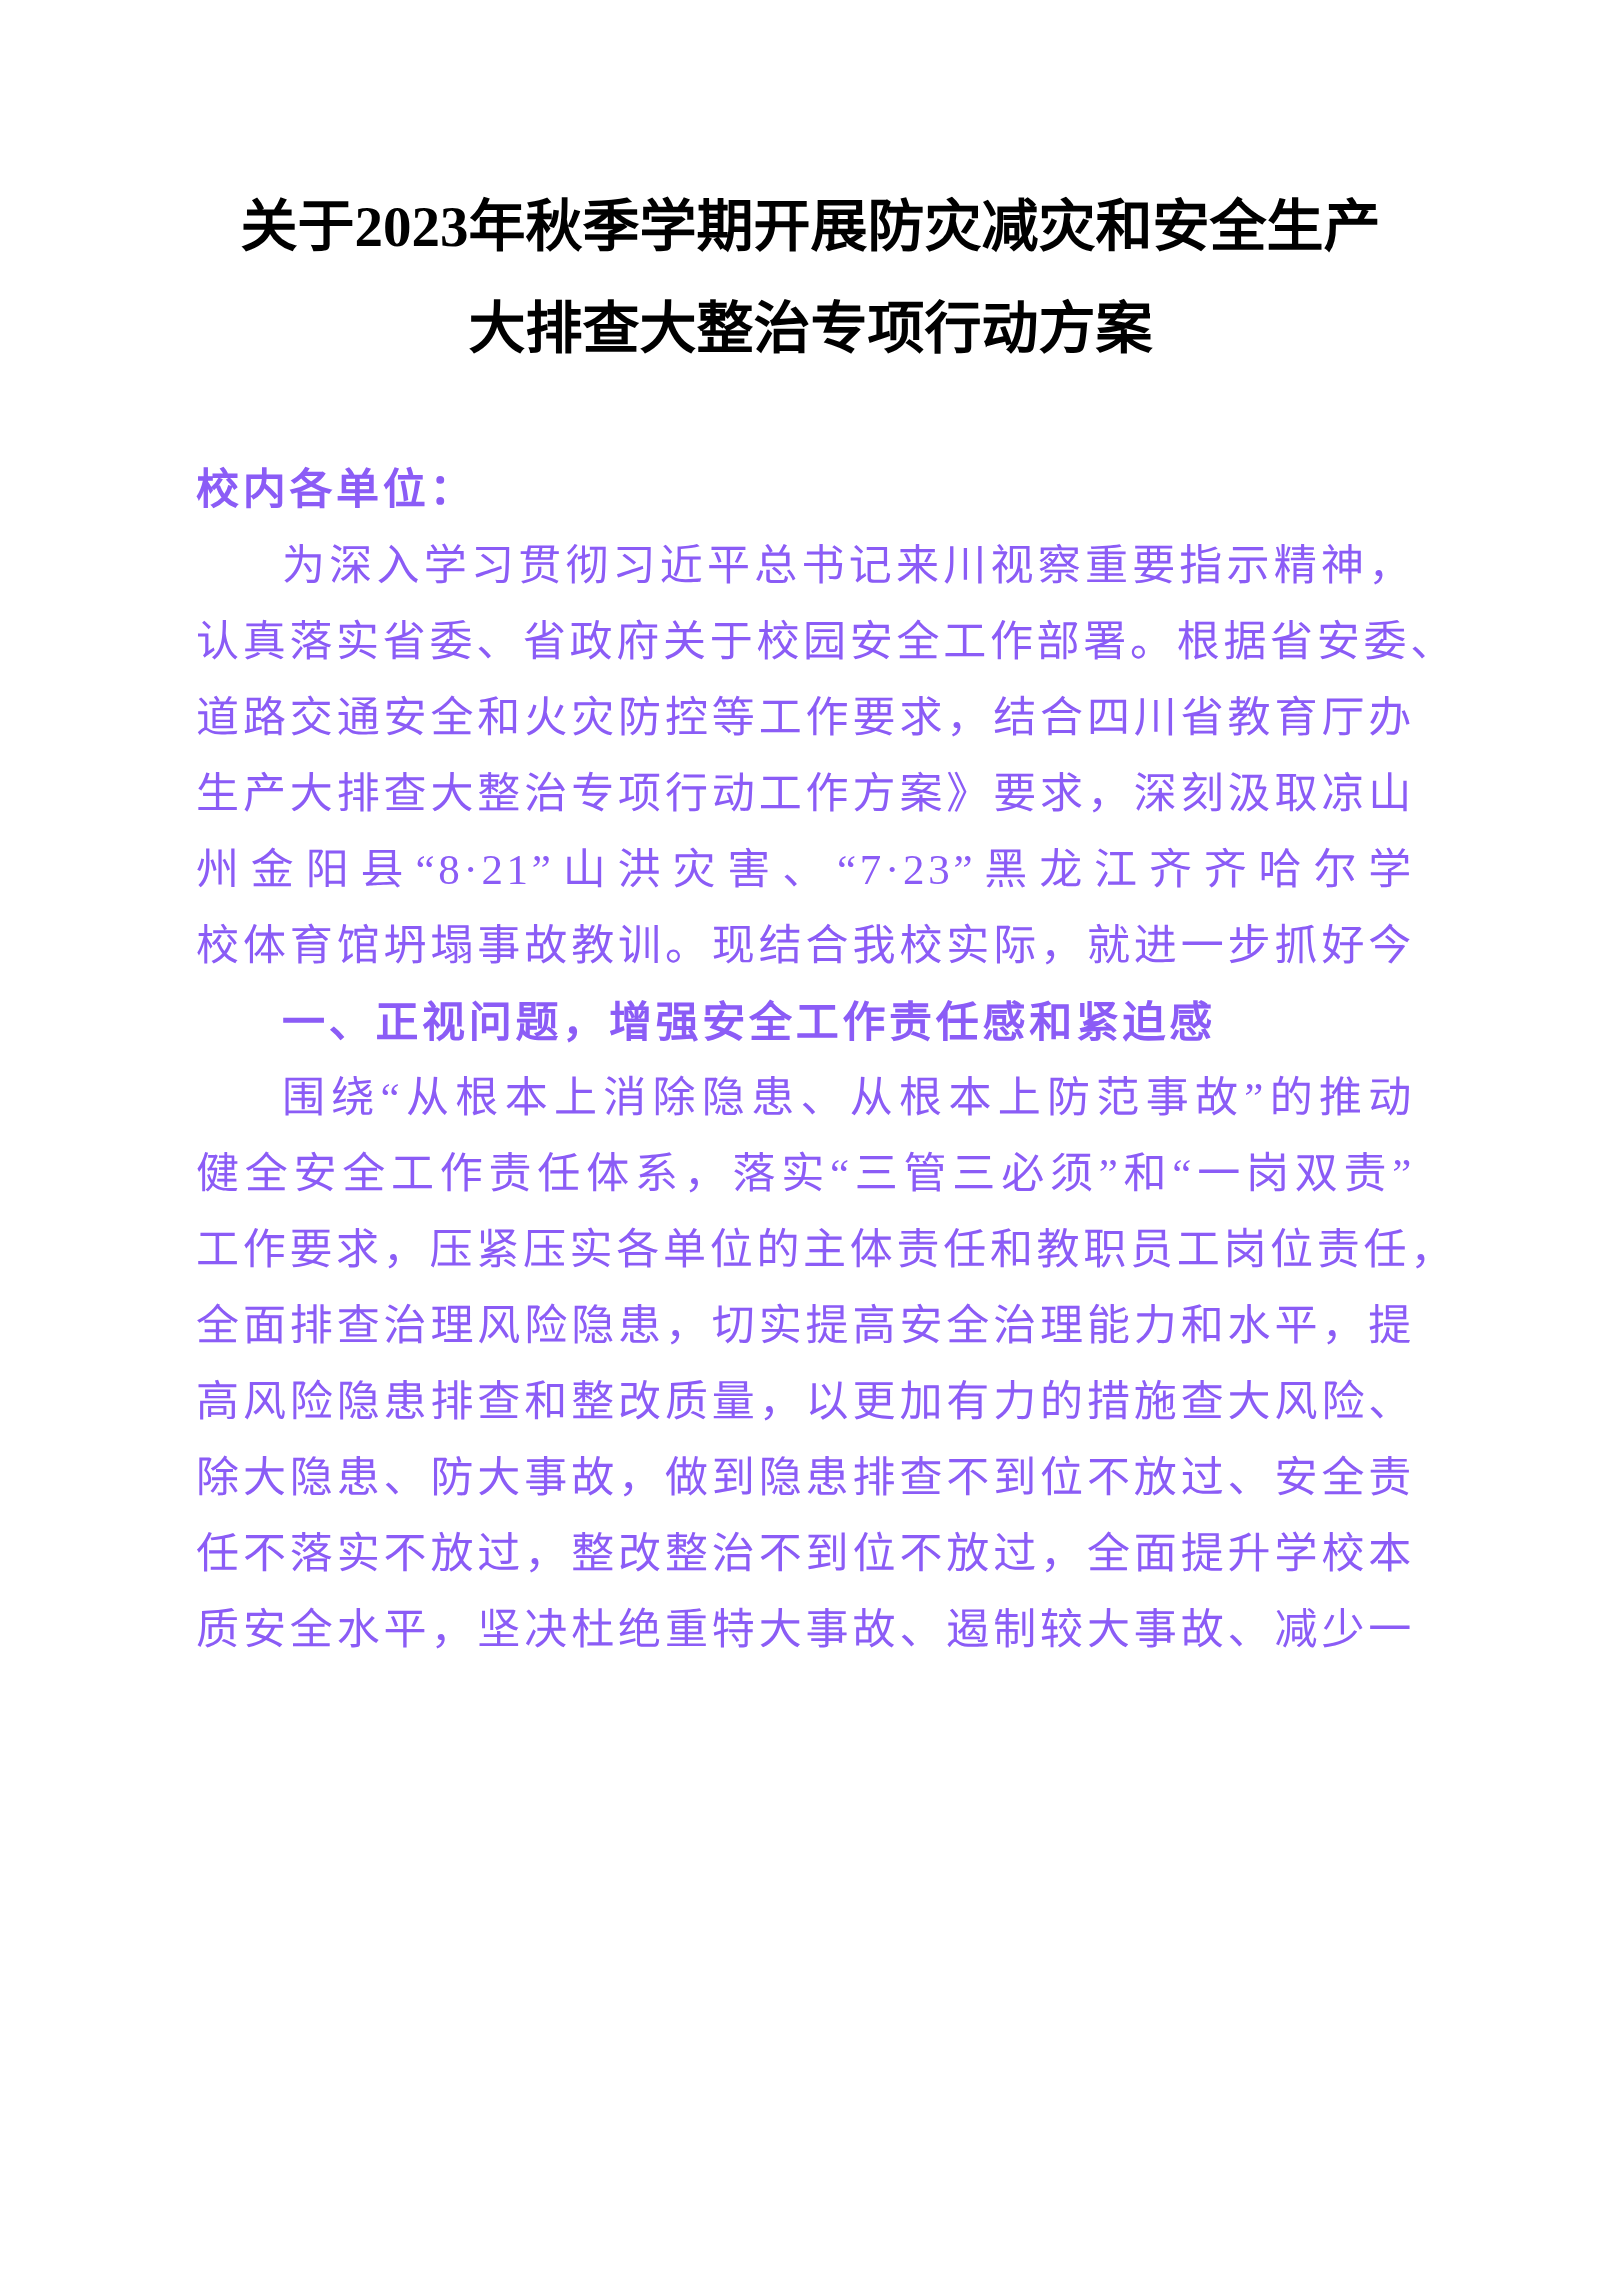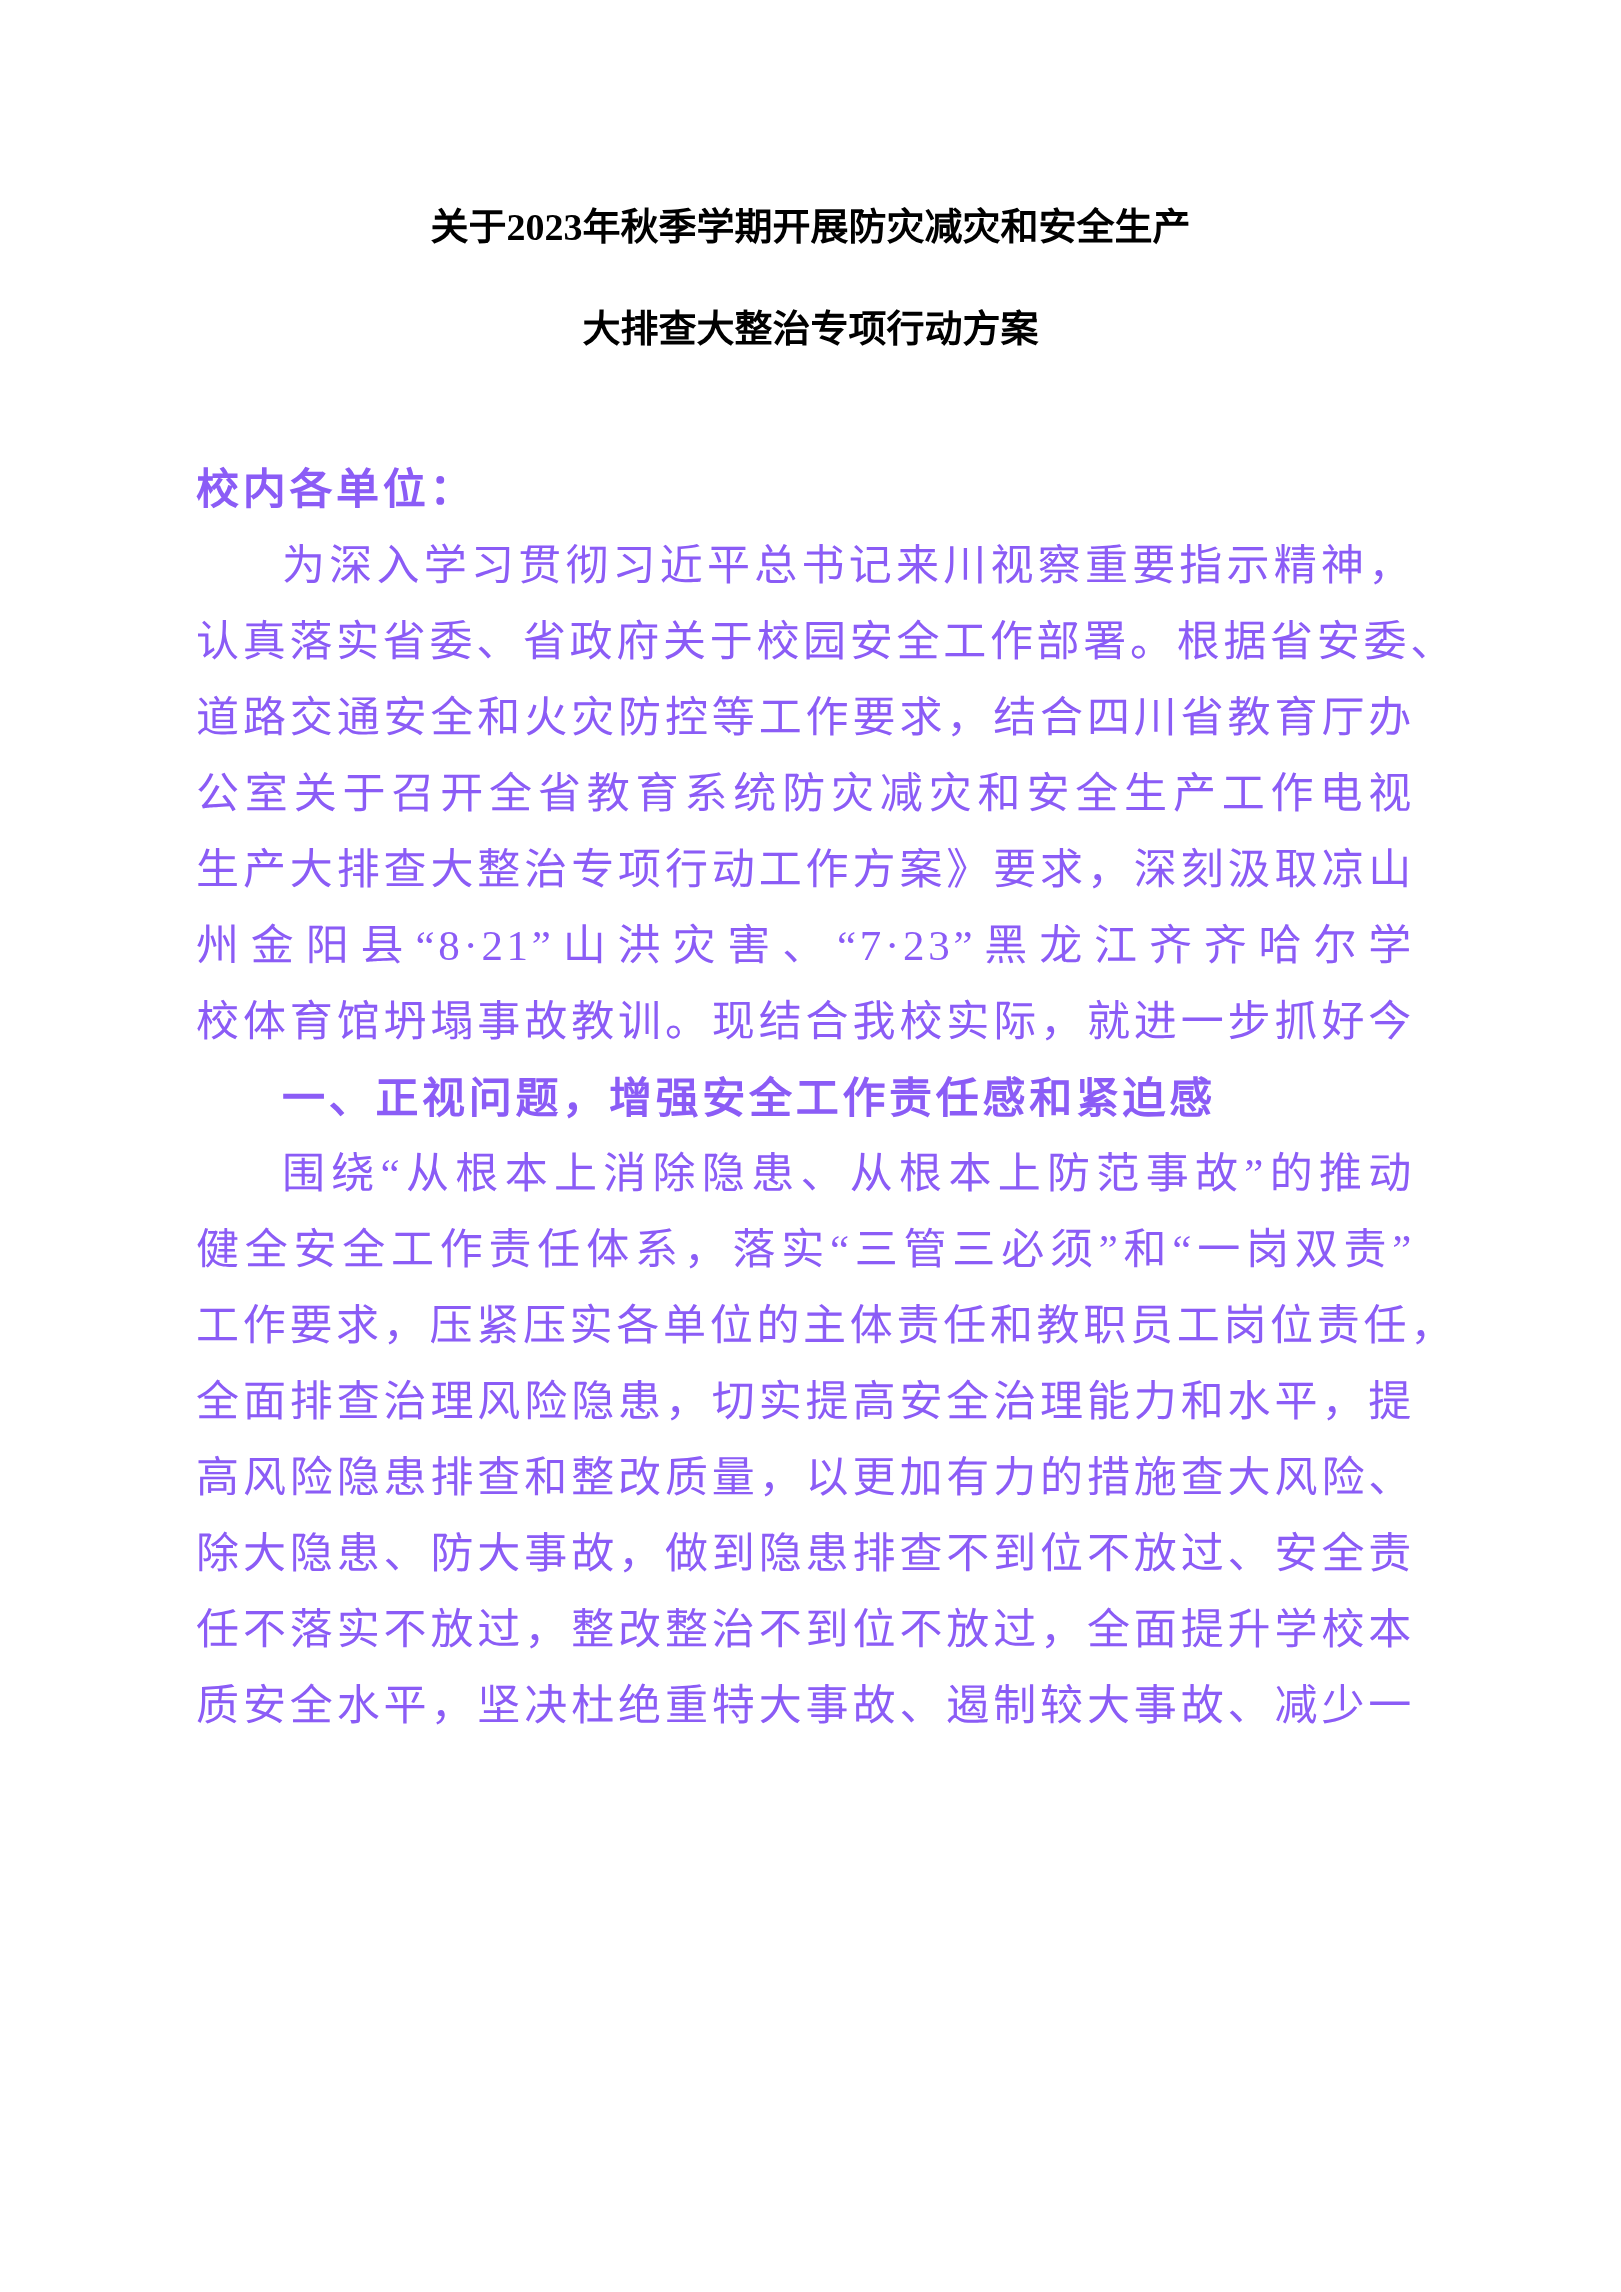--- a/index.html
+++ b/index.html
@@ -13,21 +13,21 @@
     height: 2293px;
     background: #ffffff;
     color: #000000;
     overflow: hidden;
     font-family: "Liberation Serif", "DejaVu Serif", serif;
   }
   .doc-title {
     margin-top: 176px;
     text-align: center;
     font-weight: bold;
-    font-size: 38px;
+    font-size: 57px;
     line-height: 102px;
     color: #000000;
     font-family: "Liberation Serif", "DejaVu Serif", serif;
   }
   .doc-body {
     margin-top: 72px;
     margin-left: 196px;
     width: 1219px;
     font-size: 43px;
     line-height: 76px;
@@ -72,21 +72,20 @@
   </div>
 
   <div class="doc-body">
 
     <div class="salutation">校内各单位：</div>
 
     <div>
       <div class="line indent">为深入学习贯彻习近平总书记来川视察重要指示精神，</div>
       <div class="line">认真落实省委、省政府关于校园安全工作部署。根据省安委、</div>
       <div class="line">道路交通安全和火灾防控等工作要求，结合四川省教育厅办</div>
-      <div class="line">公室关于召开全省教育系统防灾减灾和安全生产工作电视</div>
       <div class="line">生产大排查大整治专项行动工作方案》要求，深刻汲取凉山</div>
       <div class="line">州金阳县“8·21”山洪灾害、“7·23”黑龙江齐齐哈尔学</div>
       <div class="line">校体育馆坍塌事故教训。现结合我校实际，就进一步抓好今</div>
     </div>
 
     <div class="section-heading">一、正视问题，增强安全工作责任感和紧迫感</div>
 
     <div>
       <div class="line indent">围绕“从根本上消除隐患、从根本上防范事故”的推动</div>
       <div class="line">健全安全工作责任体系，落实“三管三必须”和“一岗双责”</div>

